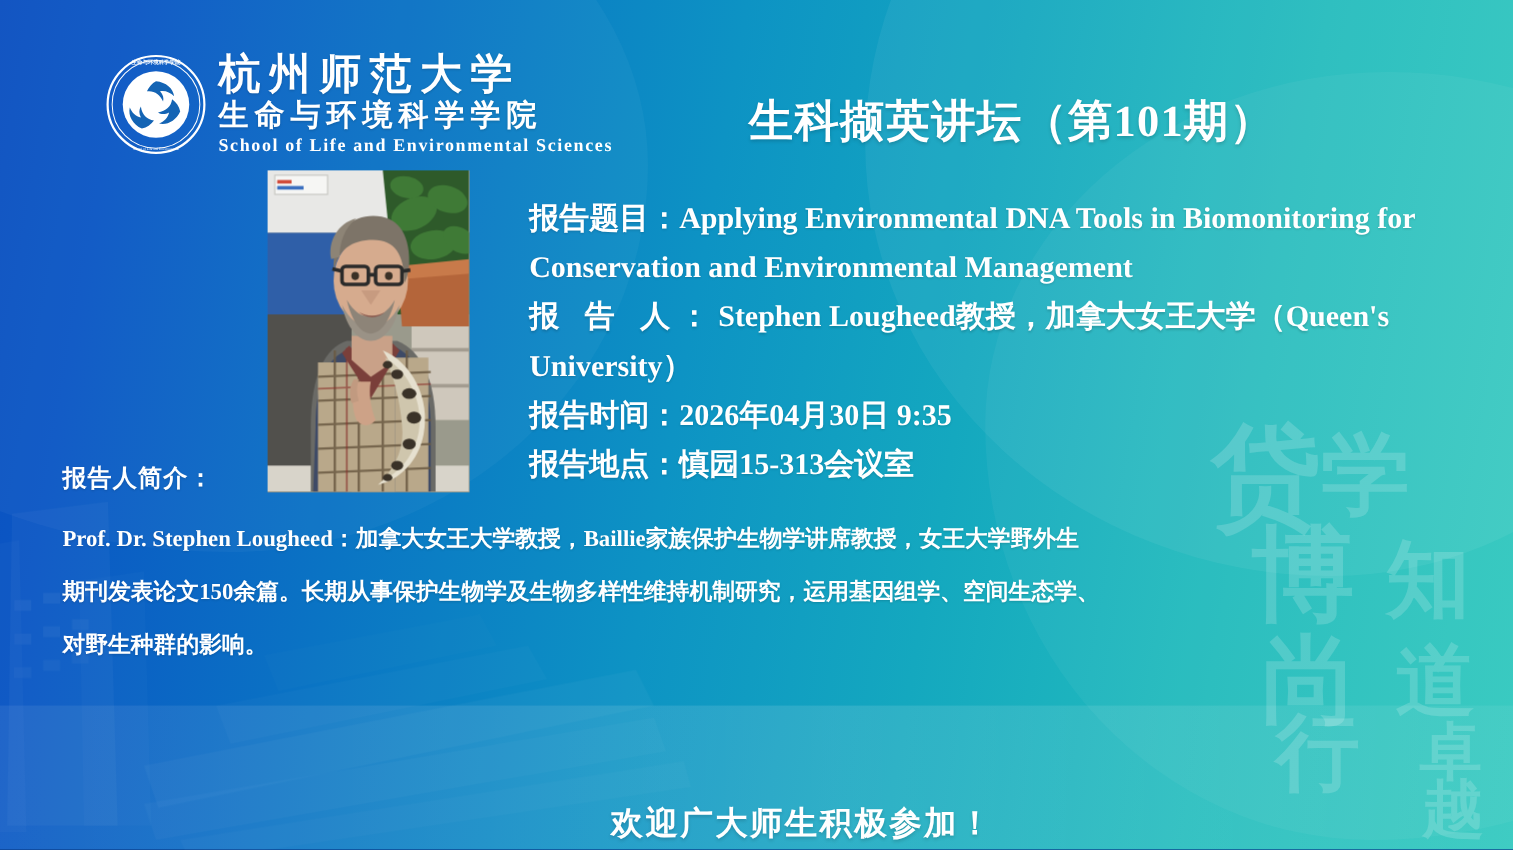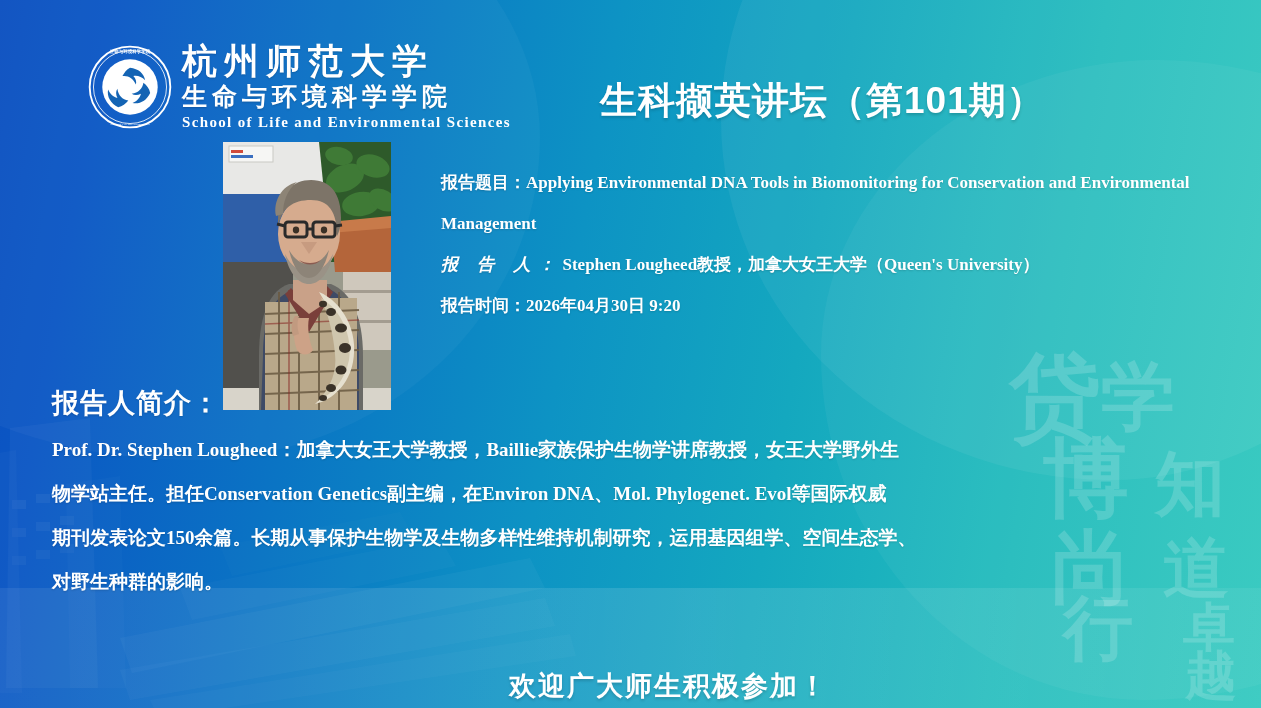--- a/index.html
+++ b/index.html
@@ -83,49 +83,49 @@
     font-family:"Liberation Serif","DejaVu Serif",serif;
     text-shadow:0 1px 2px rgba(0,0,0,.18);
   }
   .logo-en{
     font-size:15px;font-weight:700;letter-spacing:1.35px;color:#fff;margin-top:6px;
     font-family:"Liberation Serif","DejaVu Serif",serif;
   }
 
   
   #poster-title{
-    position:absolute;left:600px;top:76px;
+    position:absolute;left:624px;top:76px;
     font-size:37px;font-weight:700;letter-spacing:1px;color:#ffffff;
-    font-family:Liberation Sans, sans-serif;
+    font-family:Liberation Serif, serif;
     text-shadow:0 2px 3px rgba(0,0,0,.17);
     white-space:nowrap;
   }
 
   
   #speaker-photo{
     position:absolute;left:223px;top:142px;width:168px;height:268px;
     overflow:hidden;background:#8a8a80;
   }
   #speaker-photo svg{display:block;width:100%;height:100%;}
 
   
   #details{
     position:absolute;left:441px;top:162px;width:800px;
-    font-size:17px;font-weight:700;line-height:41px;
+    font-size:25px;font-weight:700;line-height:41px;
     font-family:"Liberation Serif","DejaVu Serif",serif;
     text-shadow:0 1px 2px rgba(0,0,0,.16);
   }
   #details .drow{margin:0;}
   .lbl{white-space:pre;}
-  .lbl-spaced{letter-spacing:7.5px;font-style:italic;}
+  .lbl-spaced{letter-spacing:7.5px;}
 
   
   #bio-heading{
     position:absolute;left:52px;top:385px;
-    font-size:27px;font-weight:700;letter-spacing:1px;
+    font-size:20px;font-weight:700;letter-spacing:1px;
     font-family:"Liberation Serif","DejaVu Serif",serif;
     text-shadow:0 1px 2px rgba(0,0,0,.16);
     text-align:right;
   }
   #bio-body{
     position:absolute;left:52px;top:428px;width:1200px;
     font-size:19px;font-weight:700;line-height:44px;
     font-family:"Liberation Serif","DejaVu Serif",serif;
     text-shadow:0 1px 2px rgba(0,0,0,.16);
     text-align:justify;
@@ -300,26 +300,26 @@
         </g>
       </g>
       <path d="M74 176 C70 186 70 198 74 208 C78 214 86 214 90 208 C86 198 84 186 86 176 Z" fill="#cda287"></path>
       <path d="M72 174 C68 180 68 188 70 194 L76 192 C74 186 74 180 76 174 Z" fill="#c19a80"></path>
     </svg>
   </div>
 
   <div id="details">
     <p class="drow"><span class="lbl">报告题目：</span><span>Applying Environmental DNA Tools in Biomonitoring for Conservation and Environmental Management</span></p>
     <p class="drow"><span class="lbl lbl-spaced">报 告 人：</span><span>Stephen Lougheed教授，加拿大女王大学（Queen's University）</span></p>
-    <p class="drow"><span class="lbl">报告时间：</span><span>2026年04月30日  9:20</span></p>
+    <p class="drow"><span class="lbl">报告时间：</span><span>2026年04月30日  9:35</span></p>
+    <p class="drow"><span class="lbl">报告地点：</span><span>慎园15-313会议室</span></p>
   </div>
 
   <div id="bio-heading">报告人简介：</div>
   <div id="bio-body">
     <div class="bline">Prof. Dr. Stephen Lougheed：加拿大女王大学教授，Baillie家族保护生物学讲席教授，女王大学野外生</div>
-    <div class="bline">物学站主任。担任Conservation Genetics副主编，在Environ DNA、Mol. Phylogenet. Evol等国际权威</div>
     <div class="bline">期刊发表论文150余篇。长期从事保护生物学及生物多样性维持机制研究，运用基因组学、空间生态学、</div>
     <div class="bline">对野生种群的影响。</div>
   </div>
 
   <div id="footer-note">欢迎广大师生积极参加！</div>
 
 </div>
 
 </body></html>

